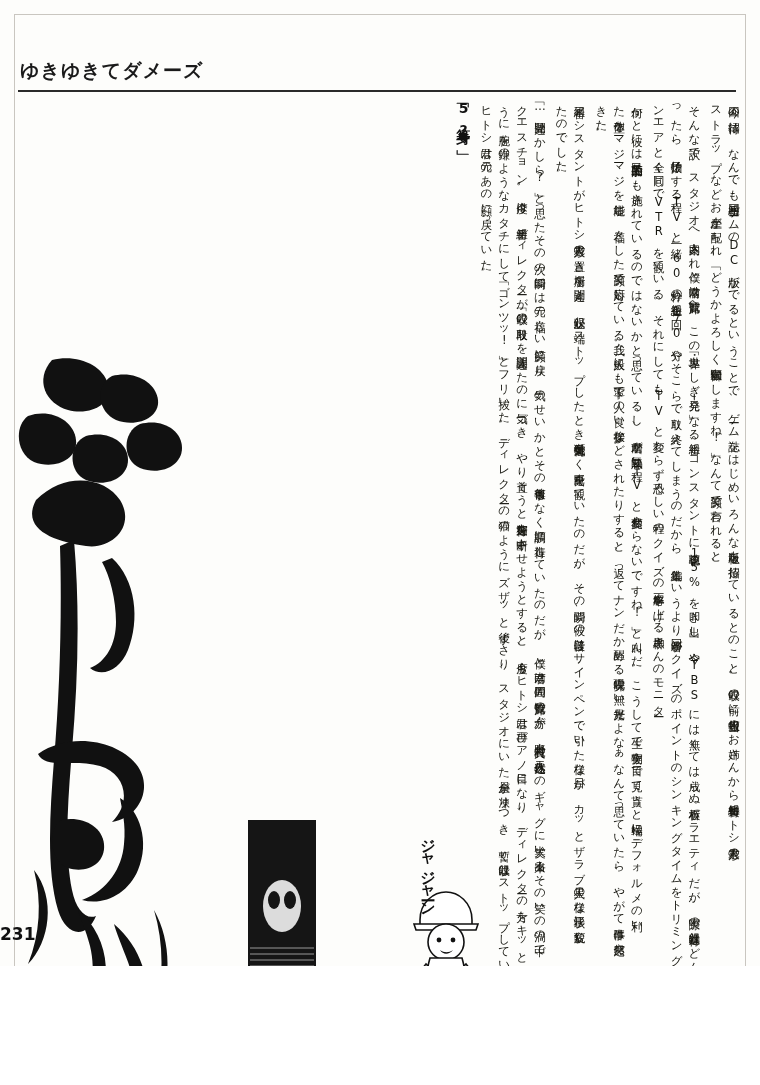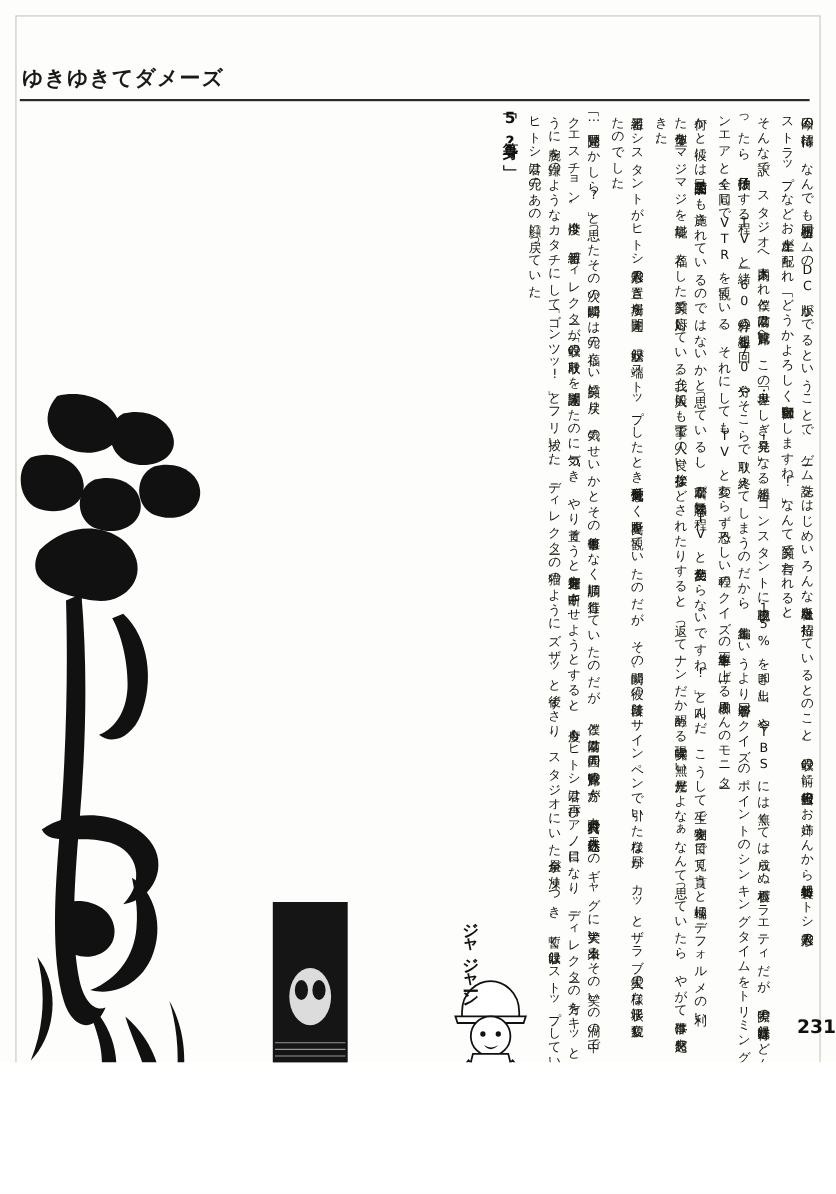--- a/index.html
+++ b/index.html
@@ -126,21 +126,21 @@
     color: #111;
     writing-mode: vertical-rl;
     text-orientation: upright;
     letter-spacing: -1px;
   }
   #page-number {
     position: absolute;
     left: 0;
     right: 0;
     bottom: 22px;
-    text-align: right;
+    text-align: left;
     font-family: "DejaVu Sans", sans-serif;
     font-weight: bold;
     font-size: 17px;
     color: #111;
   }
 </style>
 </head>
 <body>
 
 <div id="page">

